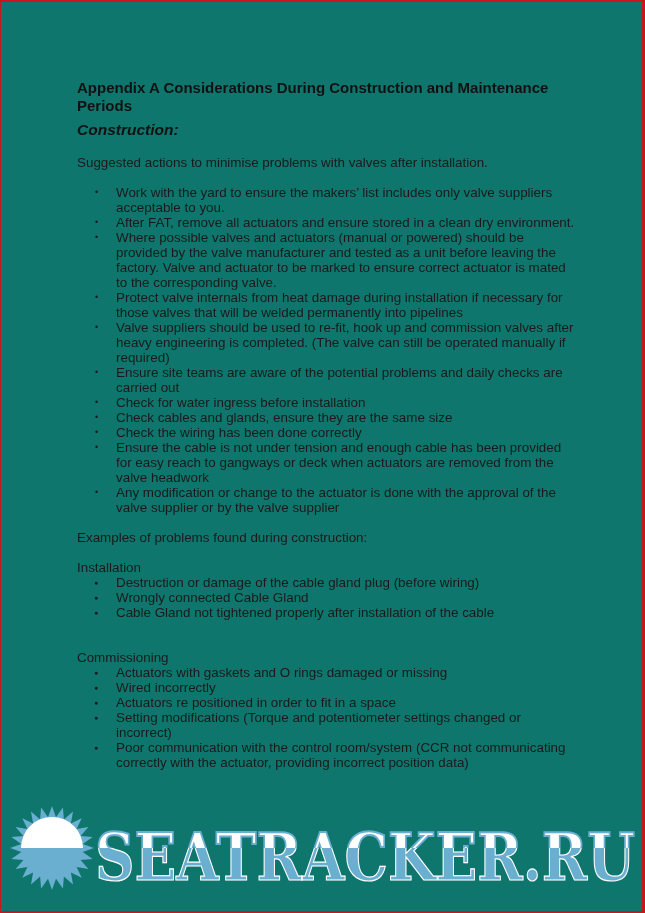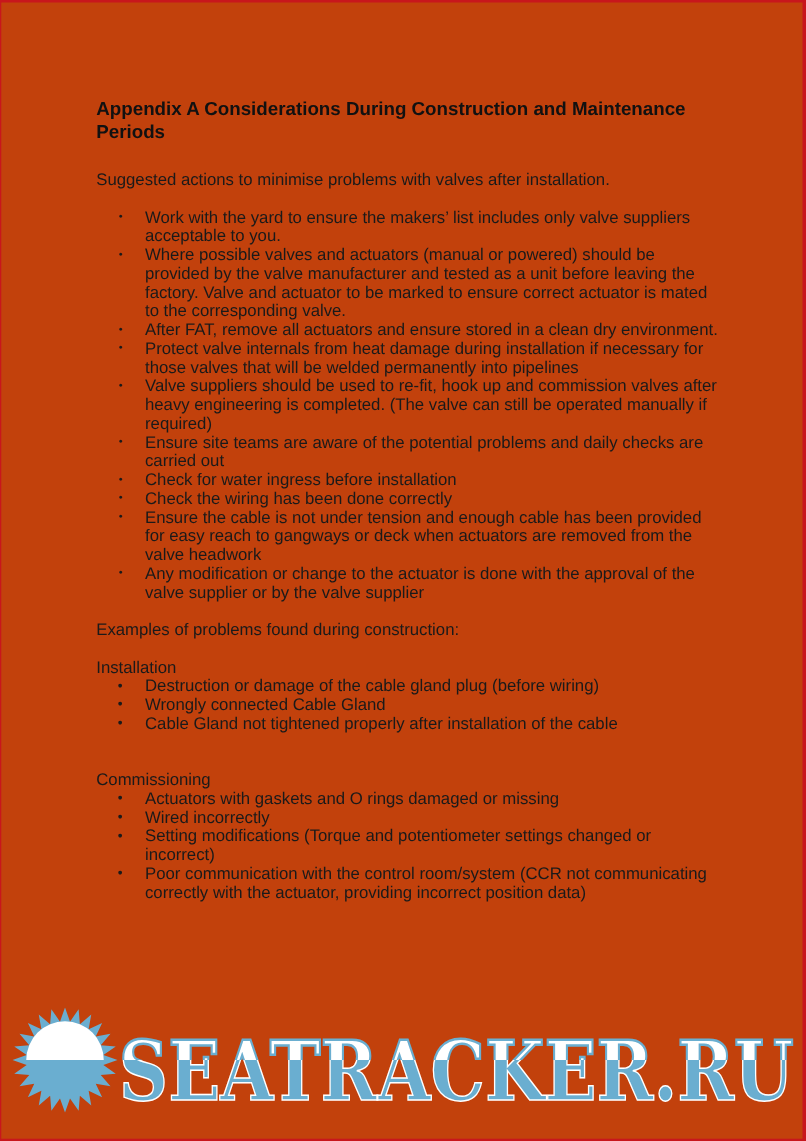--- a/index.html
+++ b/index.html
@@ -4,21 +4,21 @@
 <style>
   html, body { margin: 0; padding: 0; background: #ffffff; }
   body { width: 645px; height: 913px; overflow: hidden; position: relative; }
   .page {
     position: absolute; left: 0; top: 0; width: 645px; height: 913px;
     box-sizing: border-box;
     border-top: 2px solid #c8161c;
     border-right: 3px solid #c8161c;
     border-bottom: 2px solid #c8161c;
     border-left: 1px solid #c8161c;
-    background: #c2410c;
+    background: #0f766e;
   }
   .content {
     position: absolute; left: 76px; top: 77px; width: 500px;
     font-family: "Liberation Sans", sans-serif;
     color: #1a1a1a;
     font-size: 13.4px;
     line-height: 15px;
   }
   h1 {
     font-size: 15px; font-weight: bold; line-height: 18px;
@@ -44,50 +44,53 @@
     position: absolute; left: 8px; top: 804px; width: 630px; height: 88px;
   }
   .logo svg { display: block; }
 </style>
 </head>
 <body>
 
 <div class="page">
   <div class="content">
     <h1>Appendix A Considerations During Construction and Maintenance Periods</h1>
+    <h2>Construction:</h2>
     <div class="gap"></div>
     <p>Suggested actions to minimise problems with valves after installation.</p>
     <div class="gap"></div>
     <ul class="small-bullets">
       <li>Work with the yard to ensure the makers’ list includes only valve suppliers acceptable to you.</li>
+      <li>After FAT, remove all actuators and ensure stored in a clean dry environment.</li>
       <li>Where possible valves and actuators (manual or powered) should be provided by the valve manufacturer and tested as a unit before leaving the factory. Valve and actuator to be marked to ensure correct actuator is mated to the corresponding valve.</li>
-      <li>After FAT, remove all actuators and ensure stored in a clean dry environment.</li>
       <li>Protect valve internals from heat damage during installation if necessary for those valves that will be welded permanently into pipelines</li>
       <li>Valve suppliers should be used to re-fit, hook up and commission valves after heavy engineering is completed. (The valve can still be operated manually if required)</li>
       <li>Ensure site teams are aware of the potential problems and daily checks are carried out</li>
       <li>Check for water ingress before installation</li>
+      <li>Check cables and glands, ensure they are the same size</li>
       <li>Check the wiring has been done correctly</li>
       <li>Ensure the cable is not under tension and enough cable has been provided for easy reach to gangways or deck when actuators are removed from the valve headwork</li>
       <li>Any modification or change to the actuator is done with the approval of the valve supplier or by the valve supplier</li>
     </ul>
     <div class="gap"></div>
     <p>Examples of problems found during construction:</p>
     <div class="gap"></div>
     <p>Installation</p>
     <ul class="dot-bullets">
       <li>Destruction or damage of the cable gland plug (before wiring)</li>
       <li>Wrongly connected Cable Gland</li>
       <li>Cable Gland not tightened properly after installation of the cable</li>
     </ul>
     <div class="gap"></div>
     <div class="gap"></div>
     <p>Commissioning</p>
     <ul class="dot-bullets">
       <li>Actuators with gaskets and O rings damaged or missing</li>
       <li>Wired incorrectly</li>
+      <li>Actuators re positioned in order to fit in a space</li>
       <li>Setting modifications (Torque and potentiometer settings changed or incorrect)</li>
       <li>Poor communication with the control room/system (CCR not communicating correctly with the actuator, providing incorrect position data)</li>
     </ul>
   </div>
 
   <div class="logo">
     <svg width="630" height="88" viewBox="0 0 630 88">
       <defs>
         <clipPath id="lowerHalf">
             <rect x="0" y="42" width="630" height="50"></rect>

